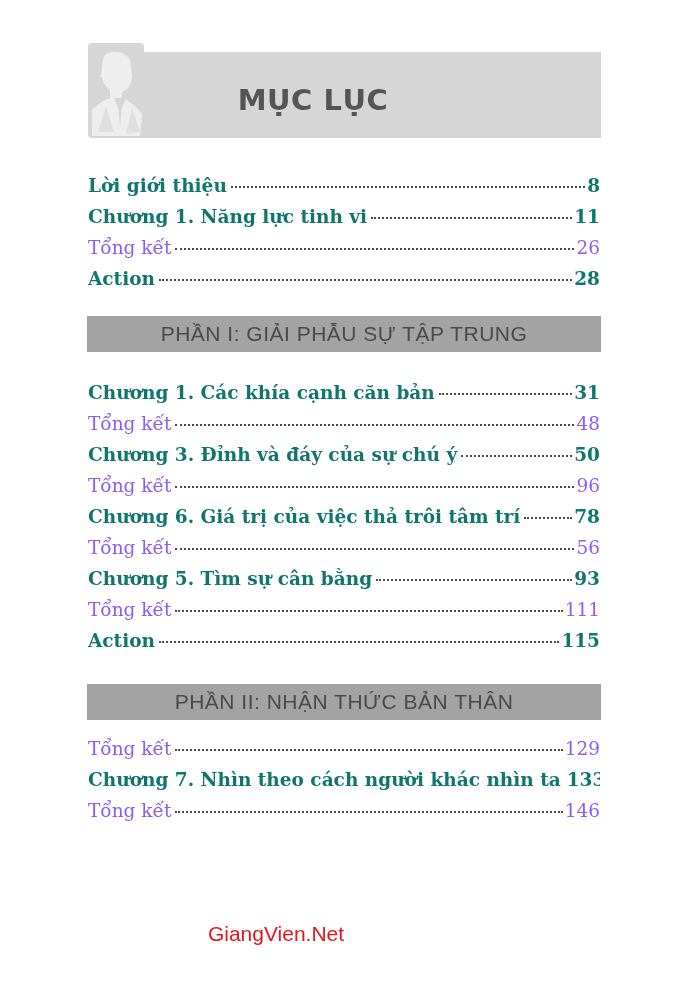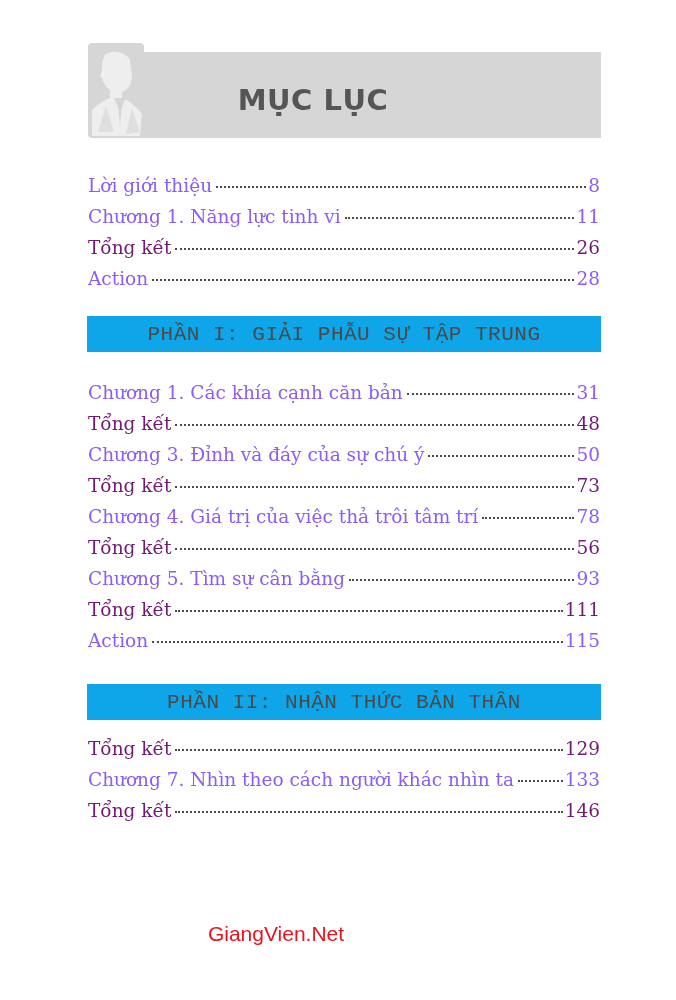--- a/index.html
+++ b/index.html
@@ -23,34 +23,34 @@
   .header-title {
     position: absolute; left: 88px; top: 52px; width: 450px; height: 86px;
     display: flex; align-items: center; justify-content: center;
     font-family: "DejaVu Sans", "Liberation Sans", sans-serif;
     font-weight: bold; font-size: 29px; color: #555555; letter-spacing: 0.5px;
     padding-top: 10px; box-sizing: border-box;
   }
 
   
   .part-band {
-    position: absolute; left: 87px; width: 514px; height: 36px; background: #0ea5e9;
+    position: absolute; left: 87px; width: 514px; height: 36px; background: #a3a3a3;
     display: flex; align-items: center; justify-content: center;
-    font-family: Liberation Mono, monospace;
+    font-family: Liberation Sans, sans-serif;
     font-size: 21px; color: #4a4a4a; letter-spacing: 0.5px;
   }
 
   
   .toc-list { position: absolute; left: 88px; width: 512px; }
   .toc-row {
     display: flex; align-items: baseline; height: 31px; line-height: 31px;
     font-size: 18.5px; white-space: nowrap; overflow: hidden;
   }
-  .toc-row.bold { font-weight: normal; color: #8b5cf6; }
-  .toc-row.normal { font-weight: normal; color: #701a75; }
+  .toc-row.bold { font-weight: bold; color: #0f766e; }
+  .toc-row.normal { font-weight: normal; color: #8b5cf6; }
   .toc-title { flex: 0 0 auto; }
   .toc-dots {
     flex: 1 1 auto; overflow: hidden; margin: 0 2px 0 4px;
     border-bottom: 2.4px dotted #4a4a4a; height: 0; position: relative; top: -4px;
     align-self: flex-end; margin-bottom: 9px;
   }
   .toc-row.normal .toc-dots { border-bottom-width: 2px; }
   .toc-page { flex: 0 0 auto; }
 
   .watermark {
@@ -112,24 +112,24 @@
       <span class="toc-page">48</span>
     </div>
     <div class="toc-row bold">
       <span class="toc-title">Chương 3. Đỉnh và đáy của sự chú ý</span>
       <span class="toc-dots"></span>
       <span class="toc-page">50</span>
     </div>
     <div class="toc-row normal">
       <span class="toc-title">Tổng kết</span>
       <span class="toc-dots"></span>
-      <span class="toc-page">73</span>
+      <span class="toc-page">96</span>
     </div>
     <div class="toc-row bold">
-      <span class="toc-title">Chương 4. Giá trị của việc thả trôi tâm trí</span>
+      <span class="toc-title">Chương 6. Giá trị của việc thả trôi tâm trí</span>
       <span class="toc-dots"></span>
       <span class="toc-page">78</span>
     </div>
     <div class="toc-row normal">
       <span class="toc-title">Tổng kết</span>
       <span class="toc-dots"></span>
       <span class="toc-page">56</span>
     </div>
     <div class="toc-row bold">
       <span class="toc-title">Chương 5. Tìm sự cân bằng</span>

